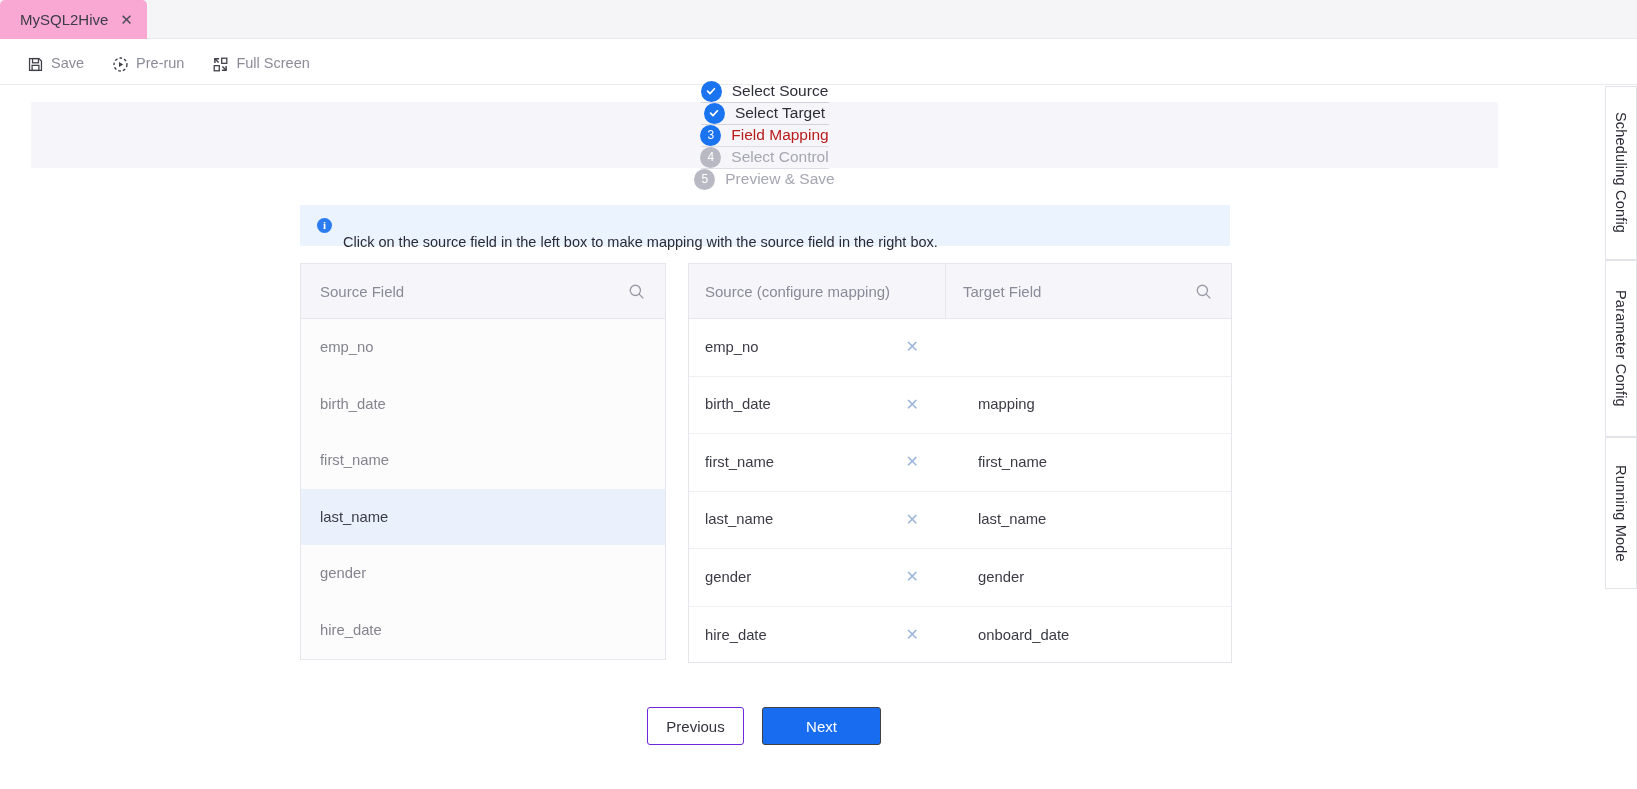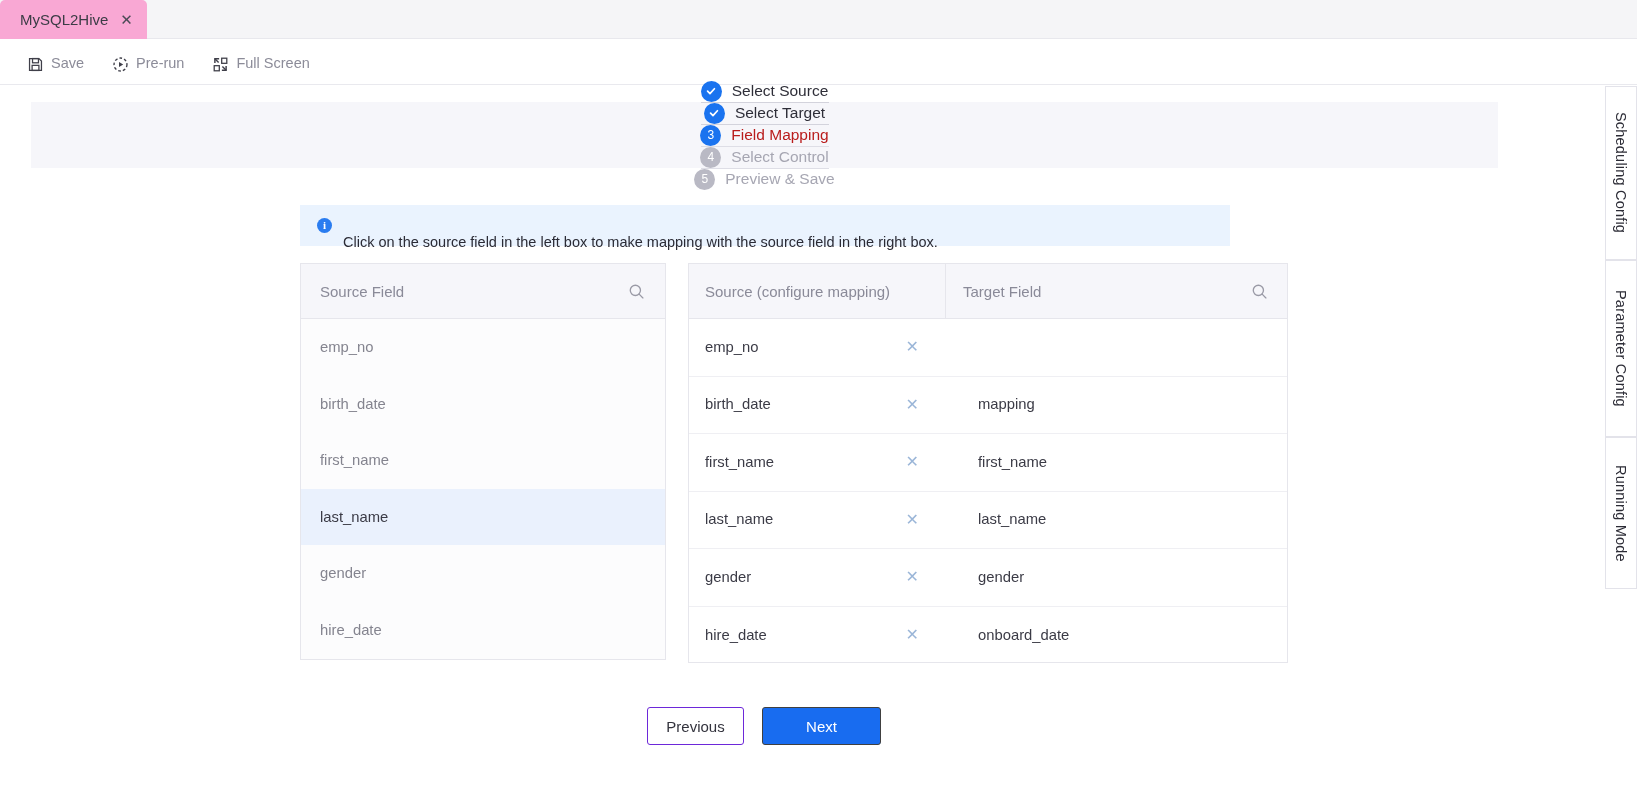--- a/index.html
+++ b/index.html
@@ -209,21 +209,21 @@
   }
   .src-item.selected {
     background: #eaf1fd;
     color: #3b3b46;
   }
 
   
   .map-panel {
     position: absolute;
     top: 177px; left: 688px;
-    width: 600px;
+    width: 544px;
     height: 400px;
     border: 1px solid #e6e6ec;
     background: #ffffff;
   }
   .map-head {
     height: 55px;
     background: #f6f6fa;
     border-bottom: 1px solid #e6e6ec;
     display: flex;
   }

